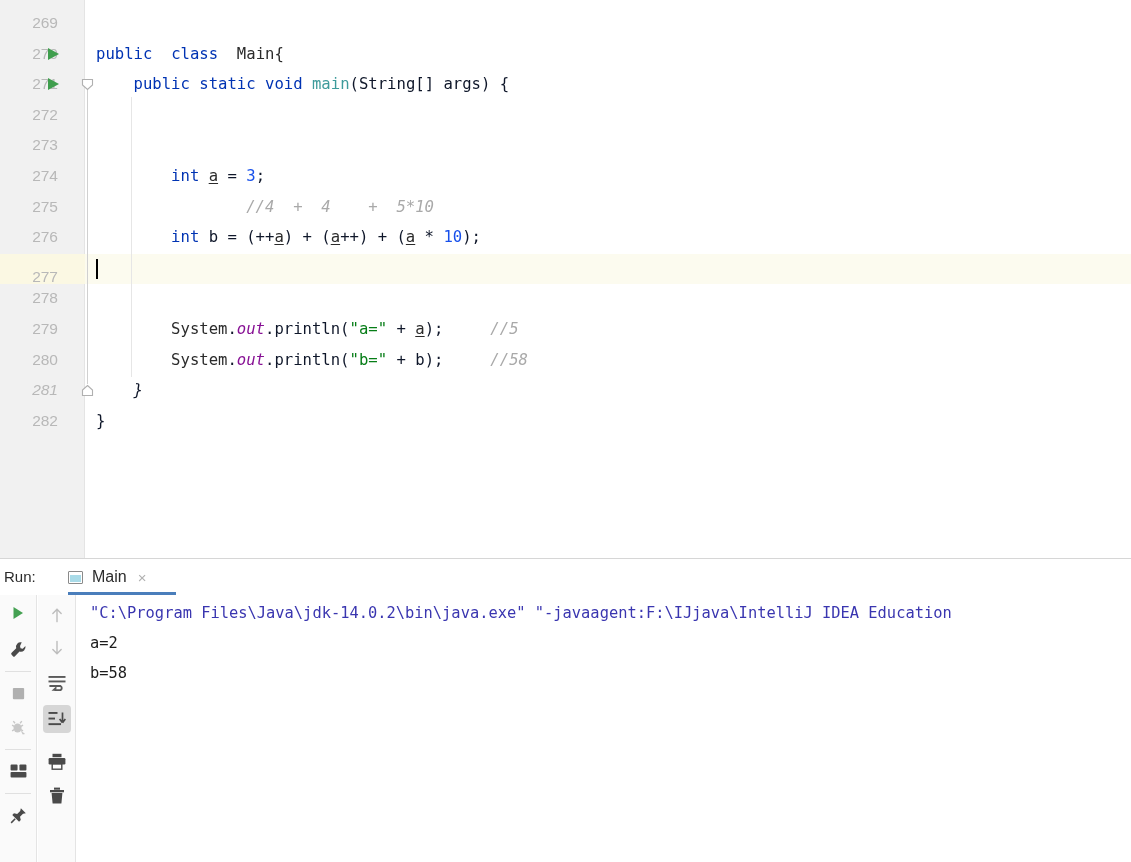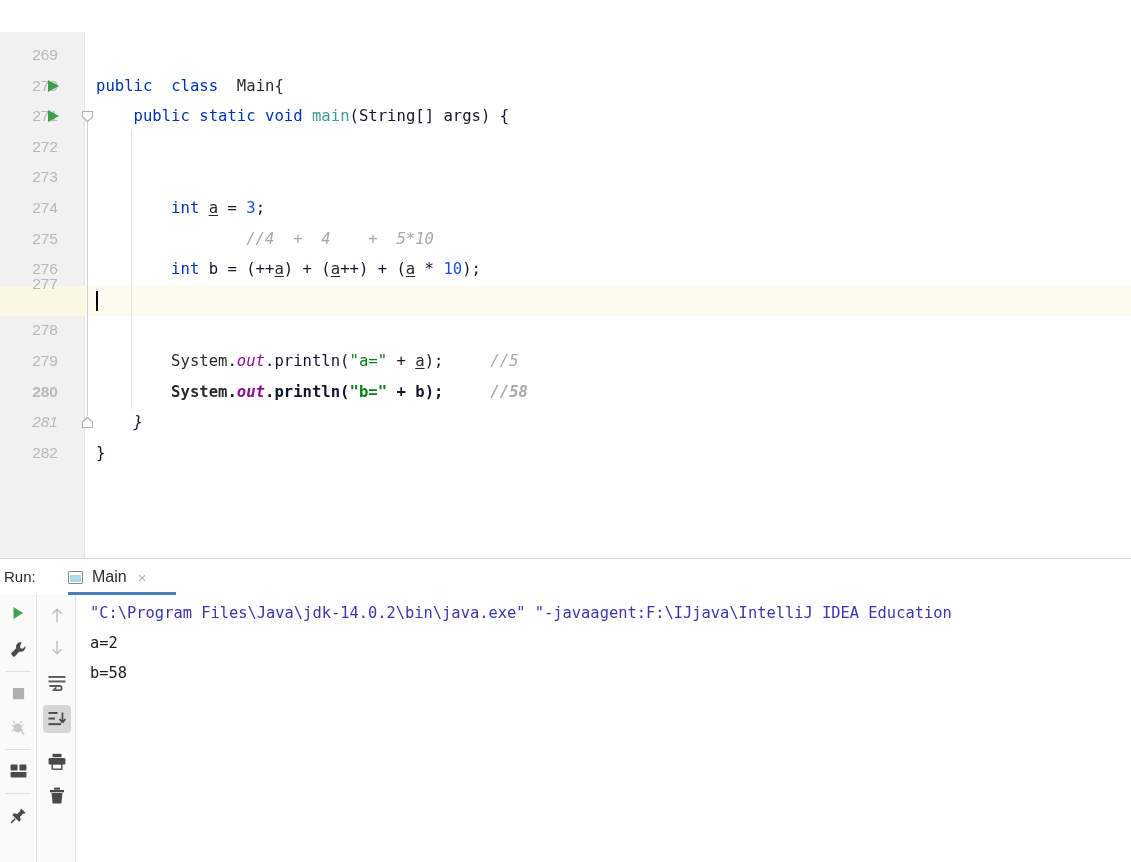--- a/index.html
+++ b/index.html
@@ -18,21 +18,20 @@
     background: #ffffff;
   }
 
   
   #editor {
     position: absolute;
     left: 0; top: 0;
     width: 1131px; height: 558px;
     background: #ffffff;
     overflow: hidden;
-    margin-top: 32px;
   }
 
   .gutter-bg {
     position: absolute;
     left: 0; top: 0;
     width: 85px; height: 558px;
     background: #f1f1f1;
   }
   .gutter-border {
     position: absolute;
@@ -297,31 +296,31 @@
           <div class="codetext"><span class="plain">        </span><span class="kw">int</span><span class="plain"> </span><span class="var">a</span><span class="plain"> = </span><span class="num">3</span><span class="plain">;</span></div>
         </div>
         <div class="row" style="top: 191.6px;">
           <div class="lineno">275</div>
           <div class="codetext"><span class="plain">                </span><span class="cmt">//4  +  4    +  5*10</span></div>
         </div>
         <div class="row" style="top: 222.2px;">
           <div class="lineno">276</div>
           <div class="codetext"><span class="plain">        </span><span class="kw">int</span><span class="plain"> b = (++</span><span class="var">a</span><span class="plain">) + (</span><span class="var">a</span><span class="plain">++) + (</span><span class="var">a</span><span class="plain"> * </span><span class="num">10</span><span class="plain">);</span></div>
         </div>
-        <div class="row" style="top: 237px;">
+        <div class="row" style="top: 262px;">
           <div class="lineno">277</div>
         </div>
         <div class="row" style="top: 283.4px;">
           <div class="lineno">278</div>
         </div>
         <div class="row" style="top: 314px;">
           <div class="lineno">279</div>
           <div class="codetext"><span class="plain">        </span><span class="cls">System</span><span class="plain">.</span><span class="fld">out</span><span class="plain">.println(</span><span class="str">"a="</span><span class="plain"> + </span><span class="var">a</span><span class="plain">);     </span><span class="cmt">//5</span></div>
         </div>
-        <div class="row" style="top: 344.6px; font-weight: bold;">
+        <div class="row" style="top: 344.6px;">
           <div class="lineno">280</div>
           <div class="codetext"><span class="plain">        </span><span class="cls">System</span><span class="plain">.</span><span class="fld">out</span><span class="plain">.println(</span><span class="str">"b="</span><span class="plain"> + b);     </span><span class="cmt">//58</span></div>
         </div>
         <div class="row" style="top: 375.2px; font-style: italic;">
           <div class="lineno">281</div>
           <div class="codetext"><span class="plain">    }</span></div>
         </div>
         <div class="row" style="top: 405.8px;">
           <div class="lineno">282</div>
           <div class="codetext"><span class="plain">}</span></div>

